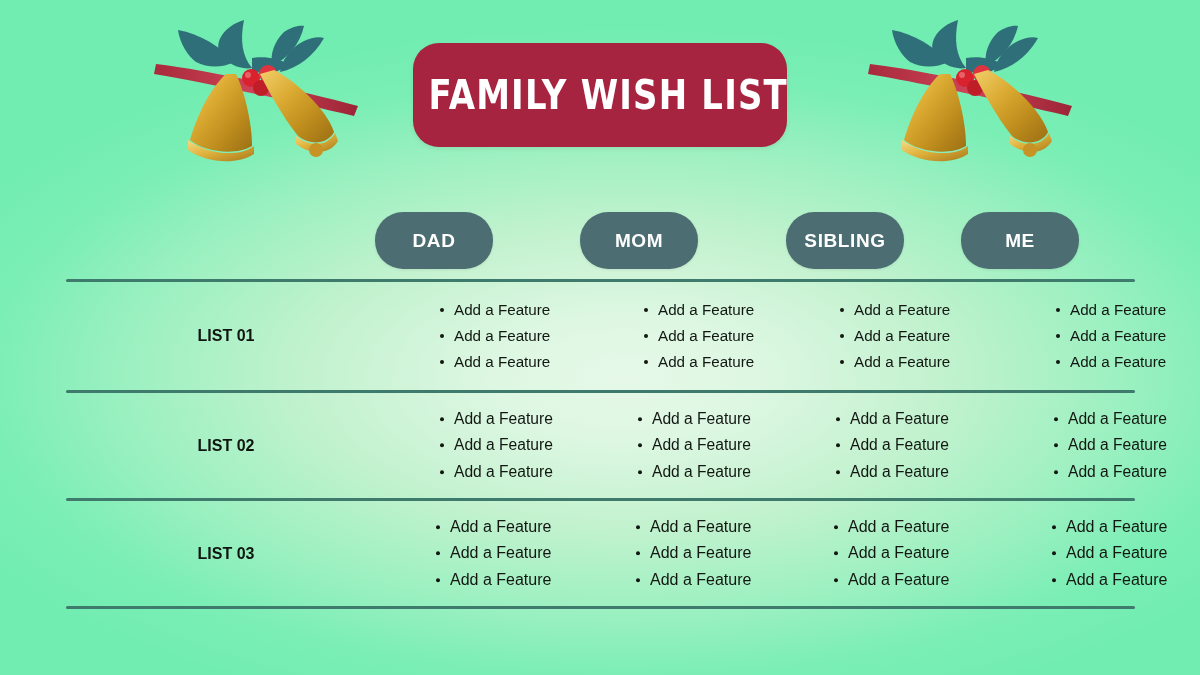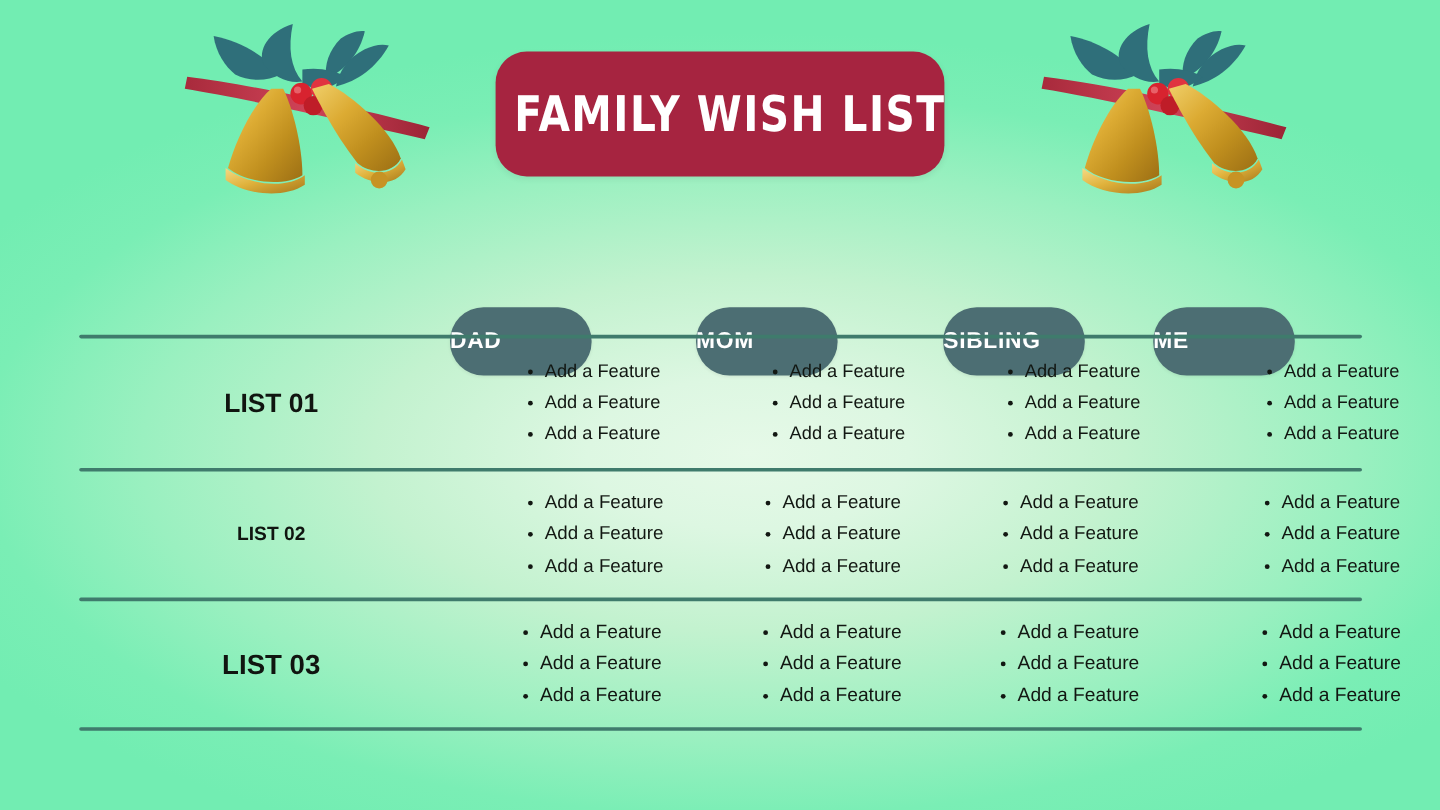--- a/index.html
+++ b/index.html
@@ -66,22 +66,22 @@
 
   
   .col-header {
     position: absolute;
     top: 212px;
     height: 57px;
     background: #4c6e73;
     border-radius: 28px;
     display: flex;
     align-items: center;
+    justify-content: center;
     box-shadow: 0 1px 3px rgba(0,0,0,0.08);
-    margin-top: 44px;
   }
   .col-header span {
     color: #ffffff;
     font-weight: 700;
     font-size: 19px;
     letter-spacing: 0.6px;
     white-space: nowrap;
   }
   #header-dad     { left: 375px; width: 118px; }
   #header-mom     { left: 580px; width: 118px; }
@@ -116,23 +116,23 @@
     position: absolute;
     left: 30px;
     width: 260px;
     top: 50%;
     transform: translateY(-50%);
     text-align: center;
     font-weight: 700;
     color: #101510;
     white-space: nowrap;
   }
-  #row-0 .row-label { font-size: 22px; }
+  #row-0 .row-label { font-size: 16px; }
   #row-1 .row-label { font-size: 16px; }
-  #row-2 .row-label { font-size: 23px; }
+  #row-2 .row-label { font-size: 16px; }
 
   .cells {
     position: absolute;
     left: 296px;
     right: 0;
     top: 0;
     bottom: 0;
   }
   .cell {
     position: absolute;

